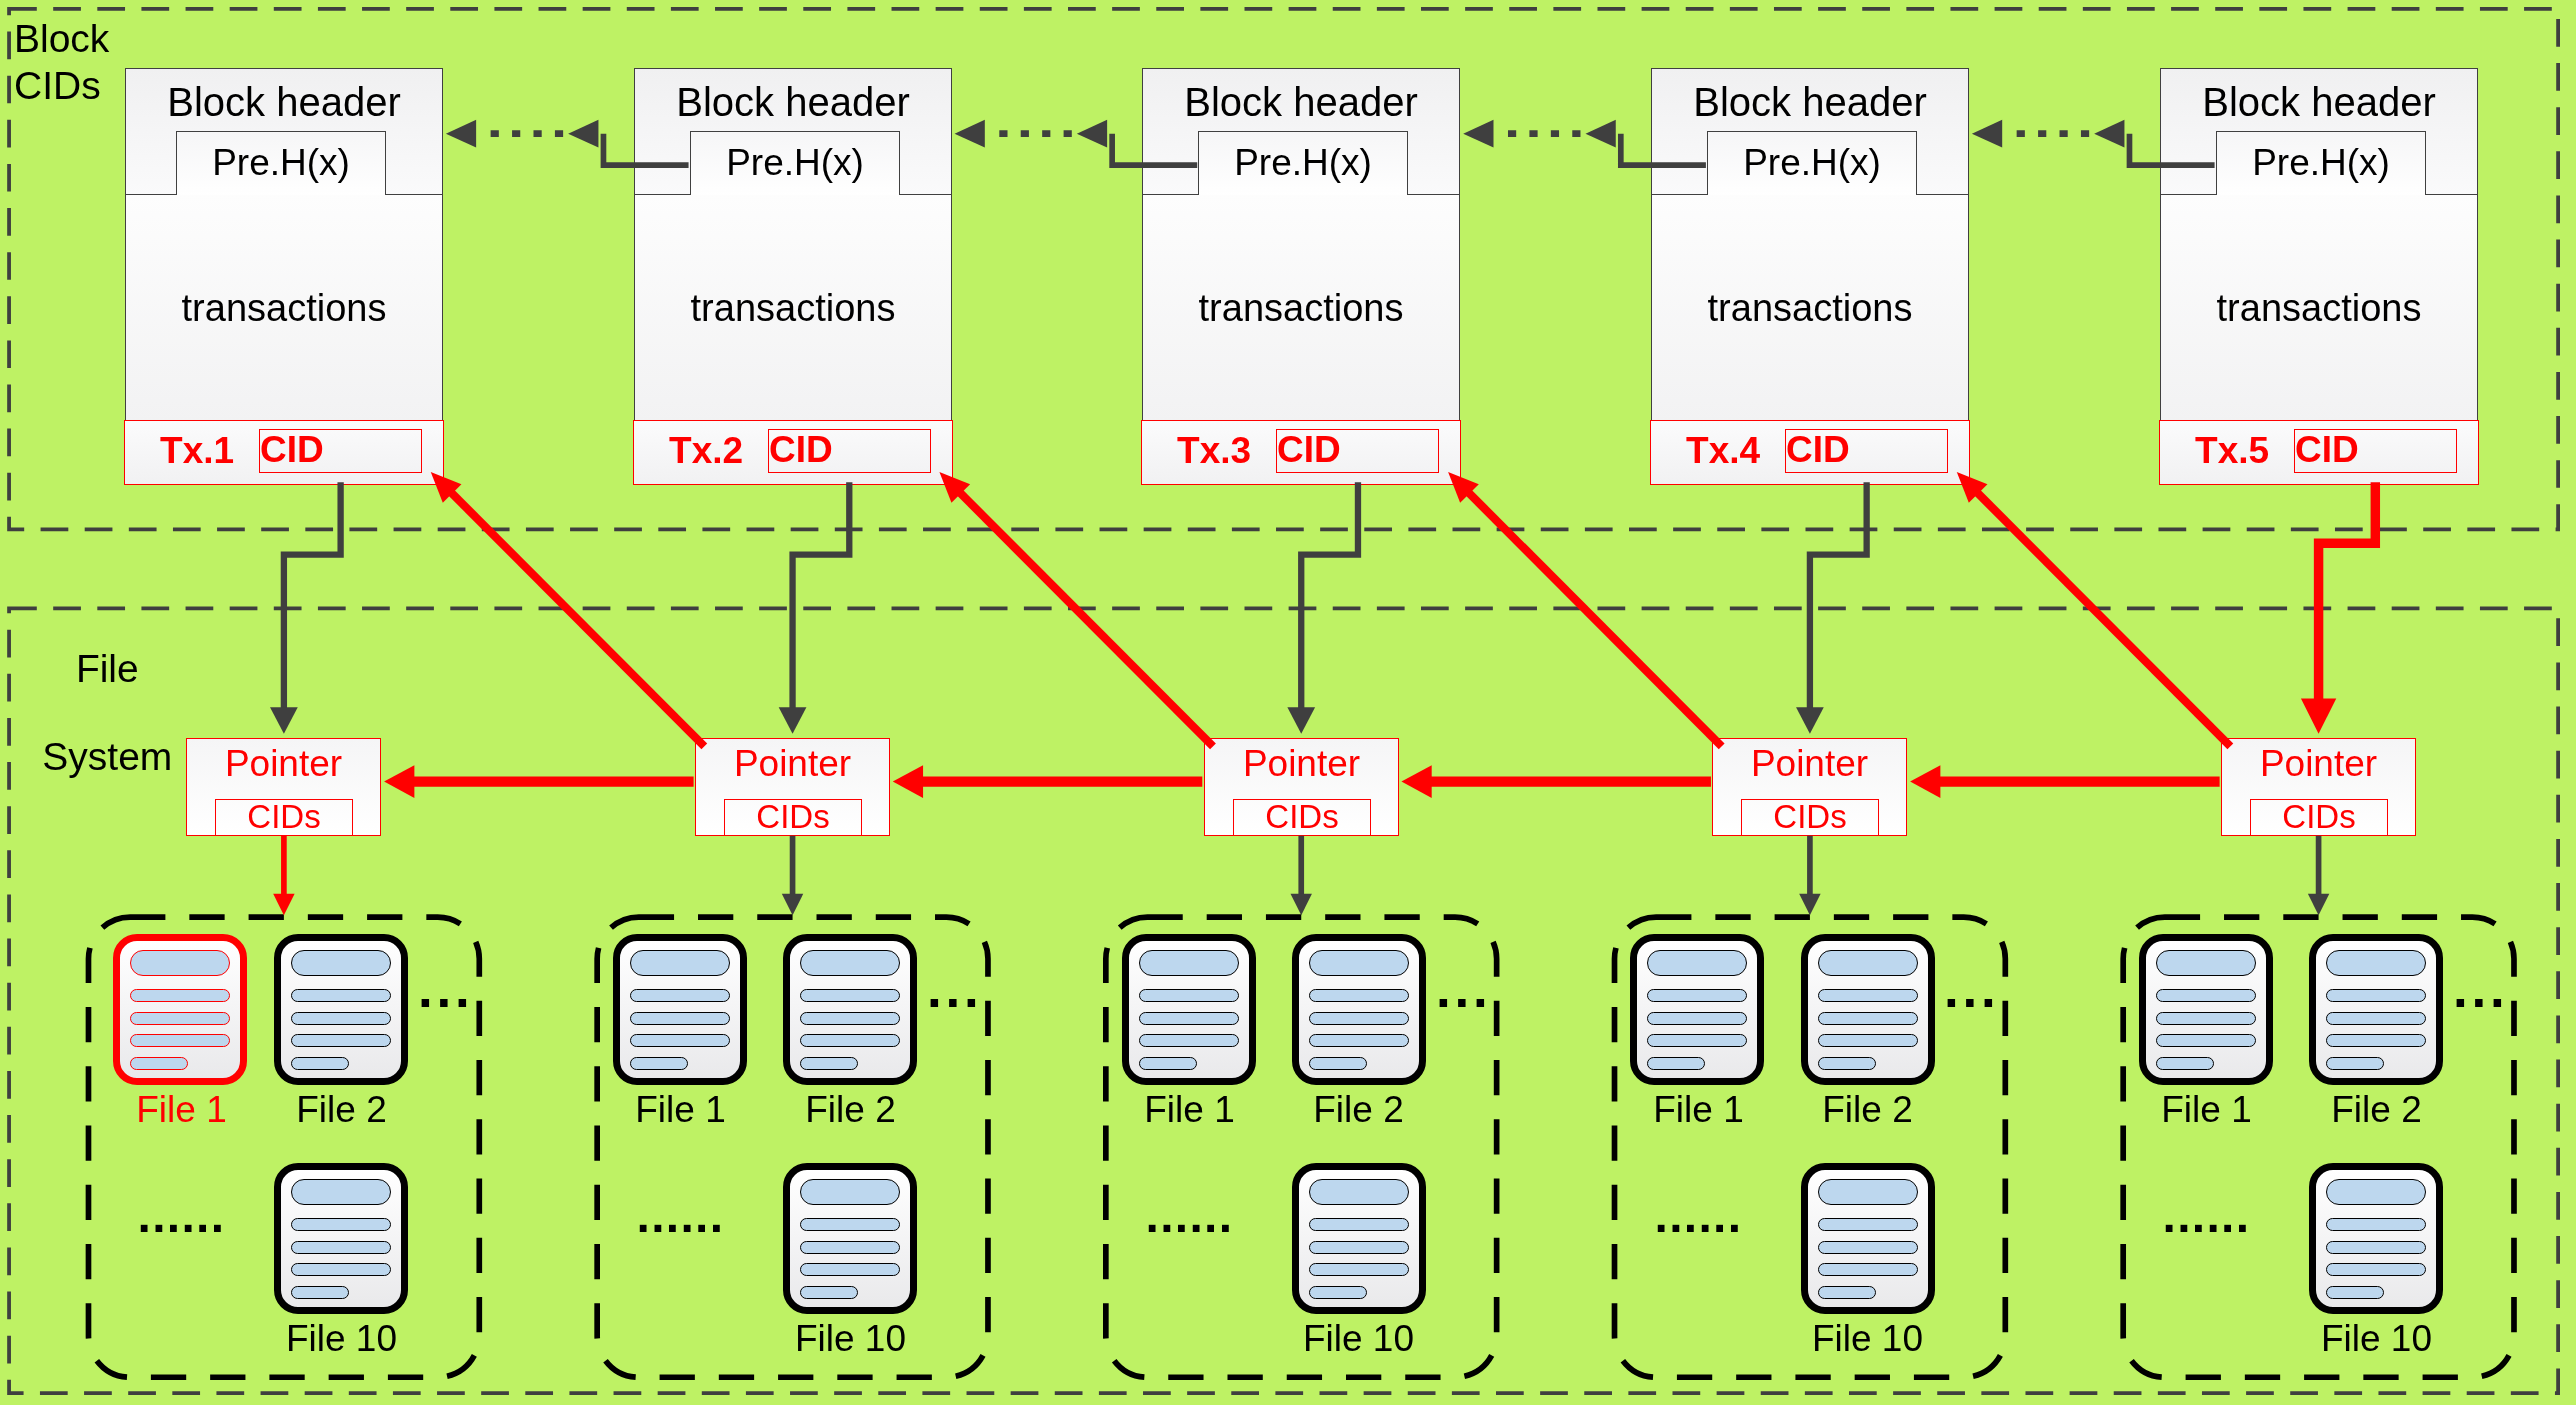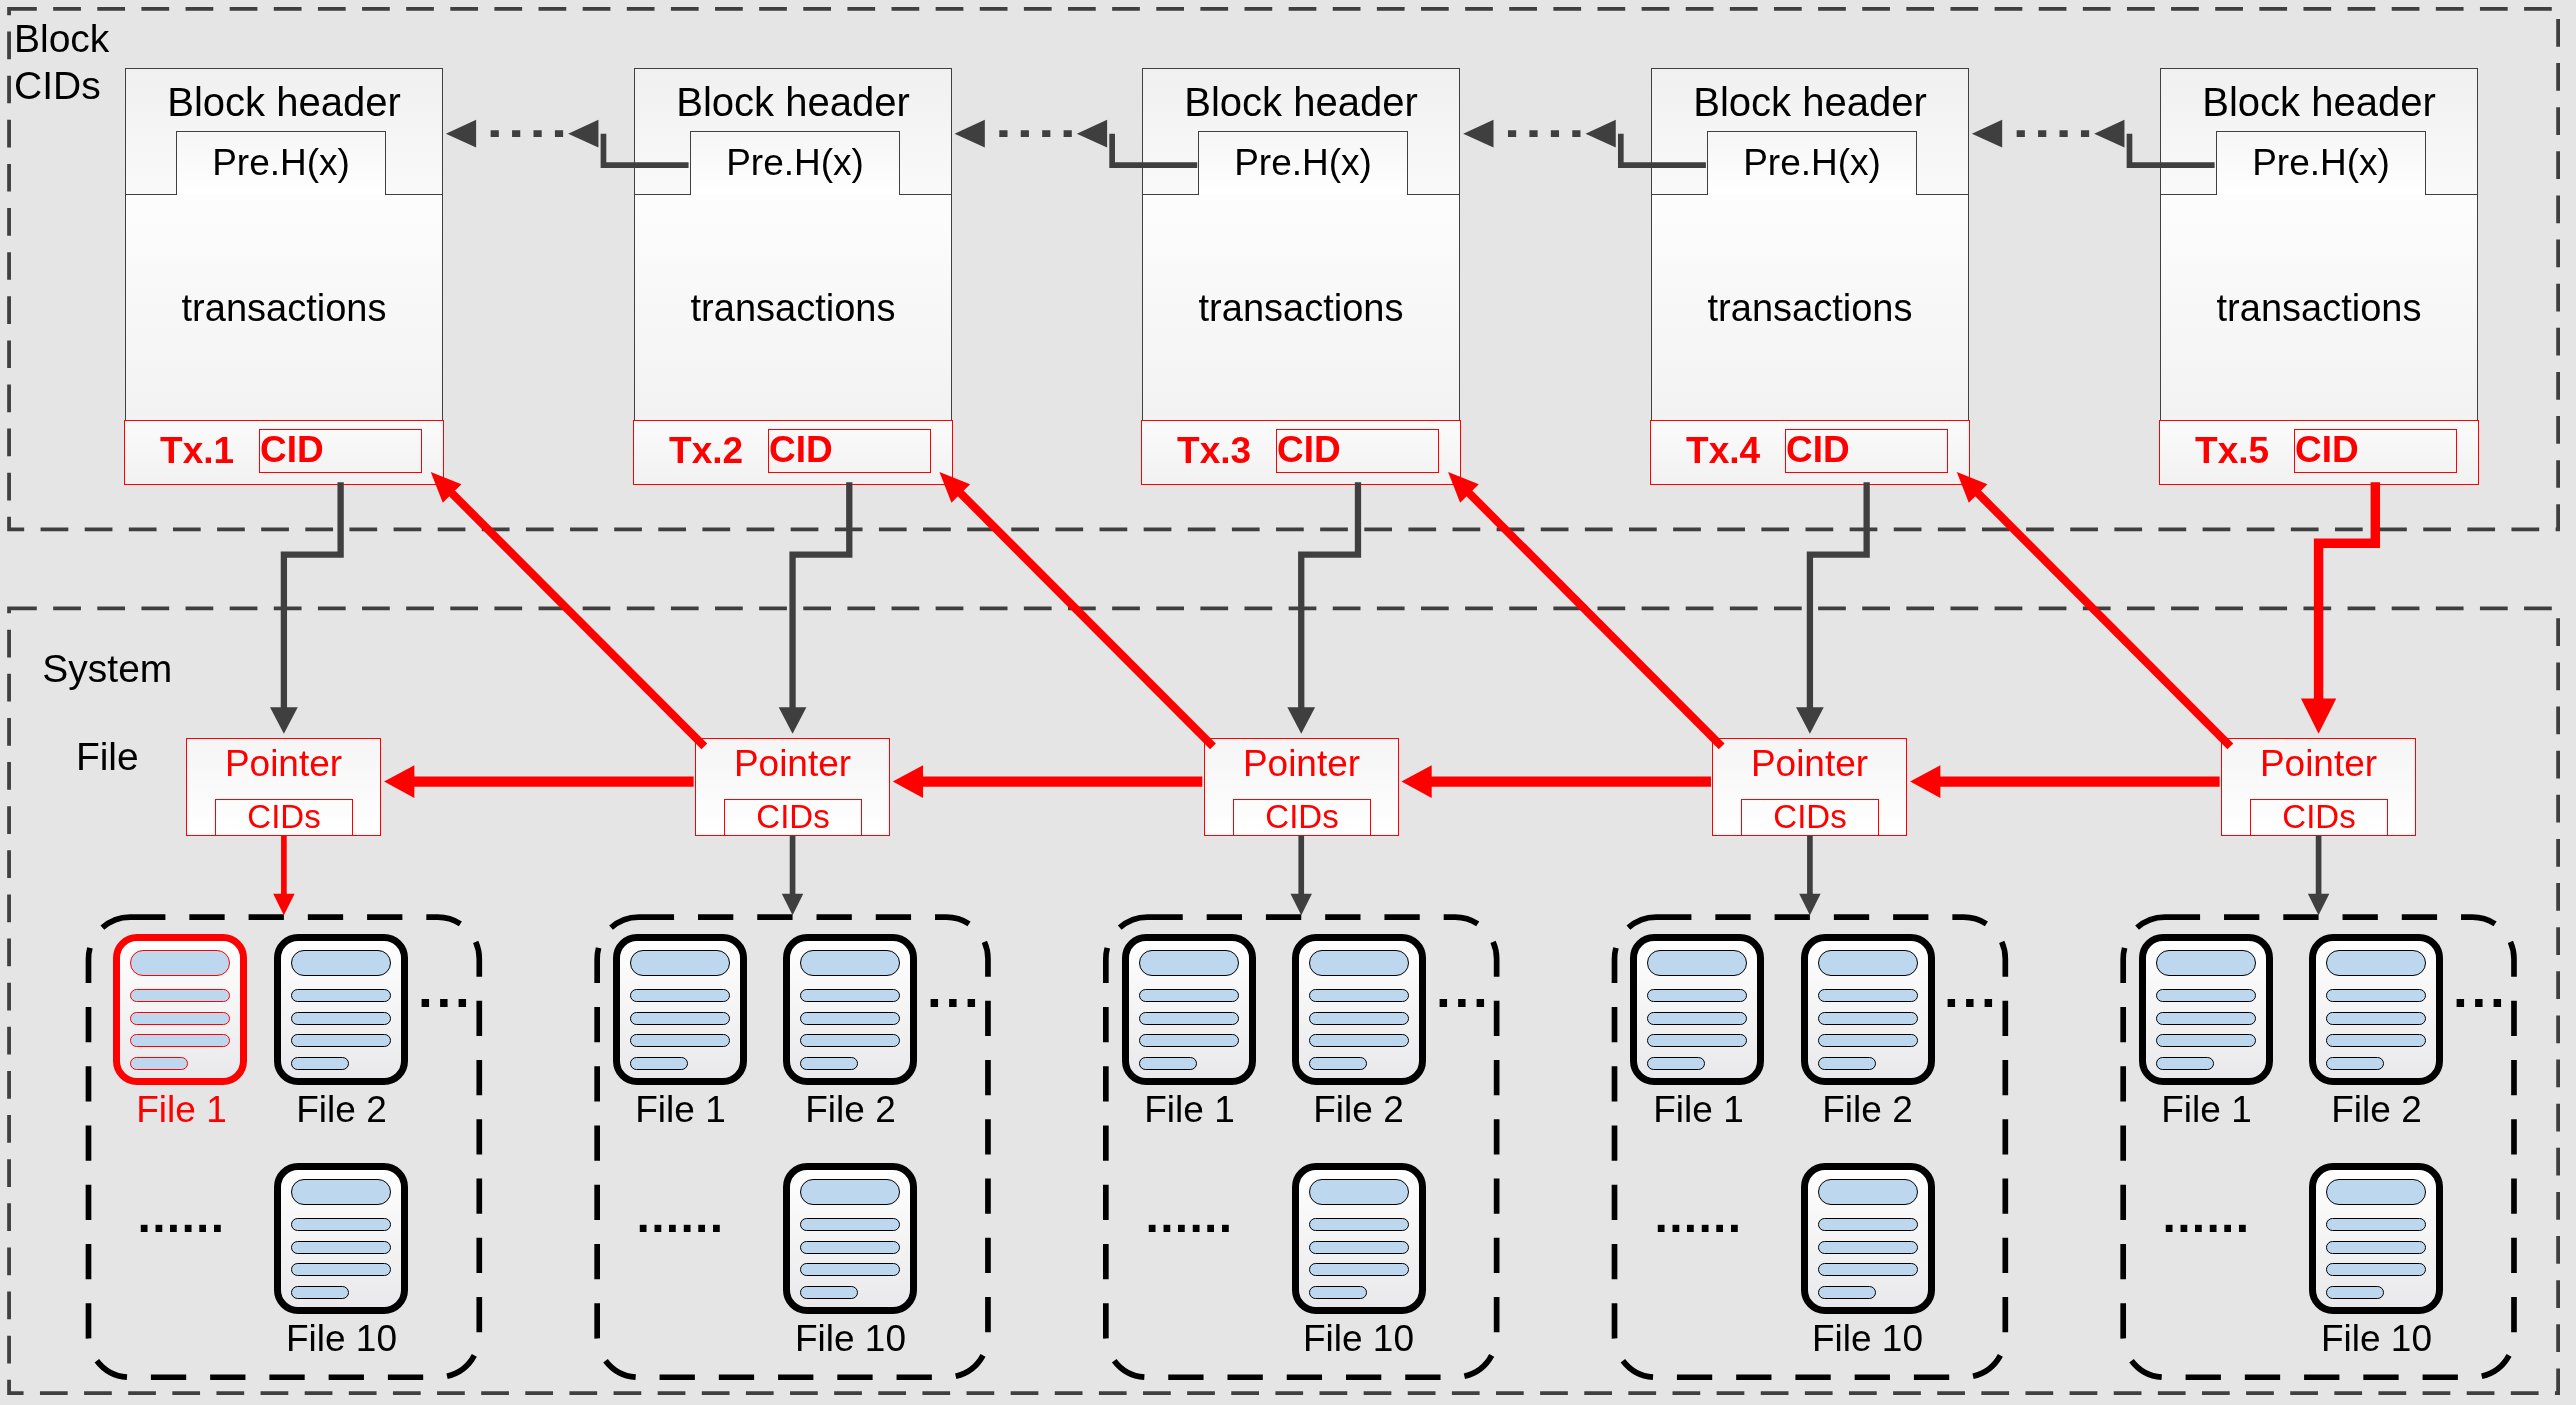--- a/index.html
+++ b/index.html
@@ -1,17 +1,17 @@
 <!DOCTYPE html>
 <html style="font-size:10px"><head>
 <meta charset="utf-8">
 <style>
   html,body{margin:0;padding:0;background:#ffffff;}
   .canvas{
-    position:relative;width:2576px;height:1405px;background:#e5e5e5;overflow:hidden;
+    position:relative;width:2576px;height:1405px;background:#bef264;overflow:hidden;
     font-family:"Liberation Sans","DejaVu Sans",sans-serif;
   }
   .layer{position:absolute;left:0;top:0;width:2576px;height:1405px;pointer-events:none;}
   svg.layer{z-index:3;}
   .abs{position:absolute;box-sizing:border-box;}
 
   
   .bc-label{left:14px;top:15px;font-size:39px;line-height:47px;color:#000;z-index:2;}
   .ipfs-label{left:6.3px;top:625px;width:202px;text-align:center;font-size:39px;line-height:88px;color:#000;z-index:2;}
 
@@ -176,22 +176,22 @@
       <line x1="3678" y1="1326" x2="3678" y2="1436" stroke-width="9"></line>
       <polygon points="3678,1452 3661,1418 3695,1418" stroke="none"></polygon>
     </g>
   </svg>
 
   <div class="abs bc-label">
     <div>Block</div>
     <div>CIDs</div>
   </div>
   <div class="abs ipfs-label">
+    <div>File</div>
     <div>System</div>
-    <div>File</div>
   </div>
 
   <div class="abs block" style="left:125px;">
     <div class="block-header">Block header</div>
     <div class="prehash shifted">Pre.H(x)</div>
     <div class="block-body">transactions</div>
     <div class="txrow">
       <span class="tx-label">Tx.1</span>
       <div class="cid-box">CID</div>
     </div>

